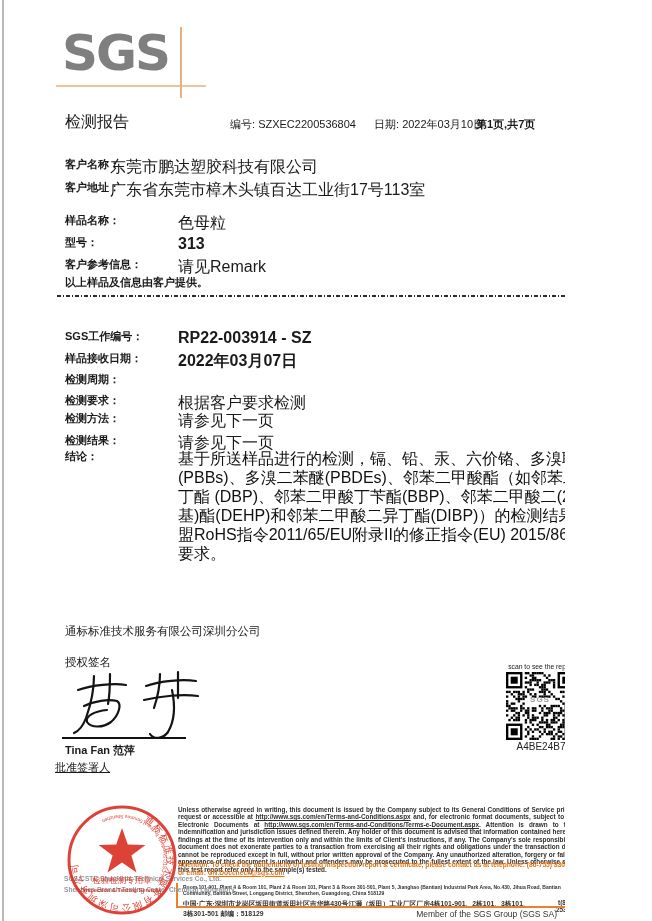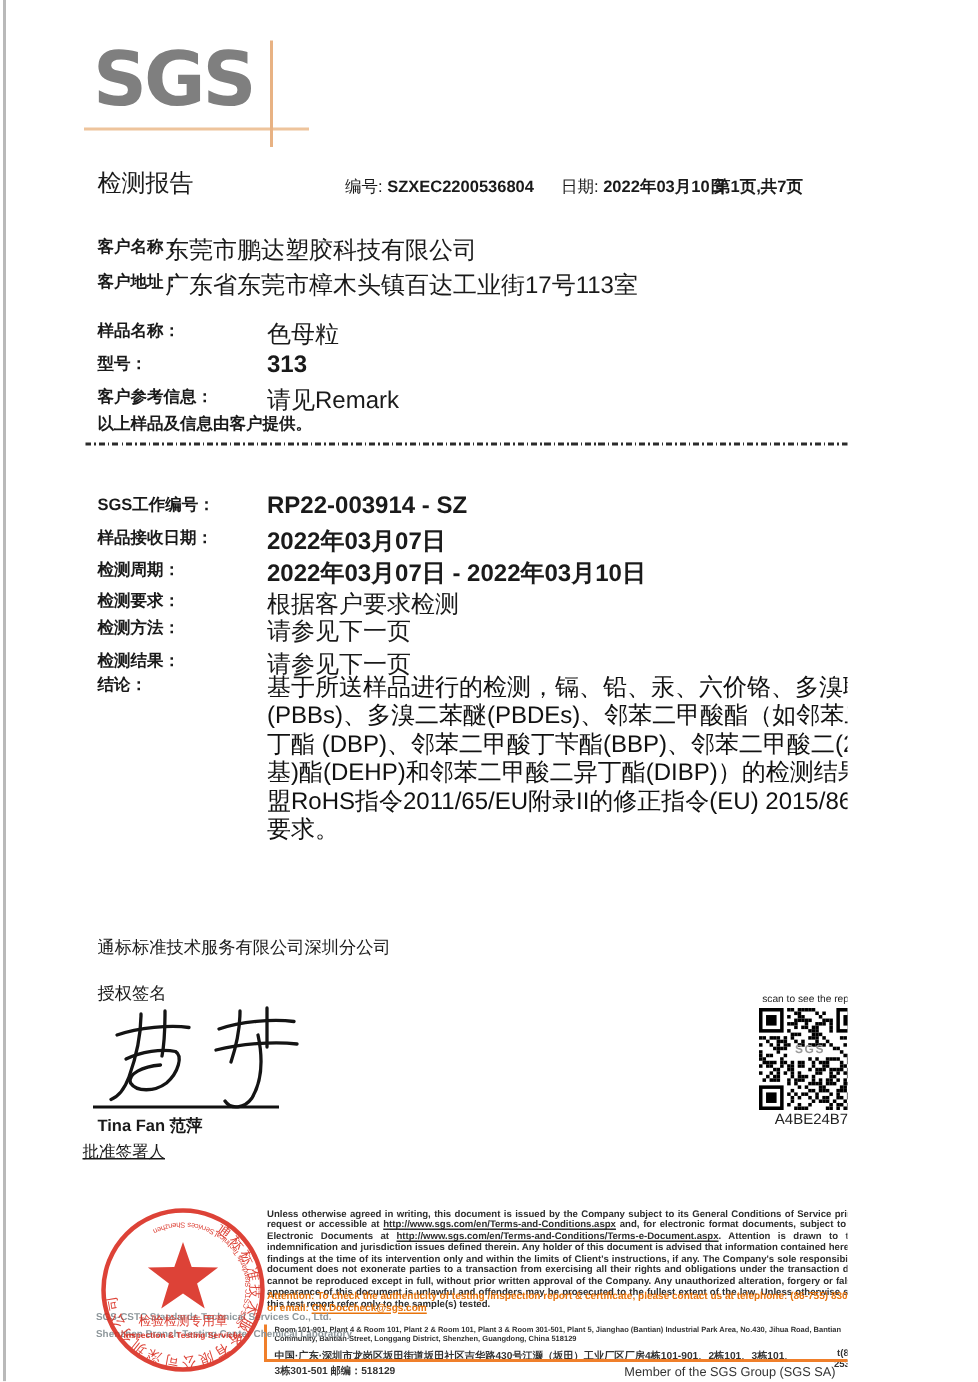--- a/index.html
+++ b/index.html
@@ -9,21 +9,21 @@
 
   
   .logo{position:absolute;left:62px;top:28px;font-family:"DejaVu Sans",sans-serif;
         font-weight:900;font-size:50px;line-height:50px;color:#7f7f7f;letter-spacing:-2px;}
   .logo-hline{position:absolute;left:56px;top:85px;width:150px;height:2px;background:#eec49c;}
   .logo-vline{position:absolute;left:180px;top:27px;width:2px;height:71px;background:#e8b283;}
 
   
   .doc-title{position:absolute;left:65px;top:112px;font-size:16px;font-weight:normal;}
   .hdr{position:absolute;top:117px;font-size:11px;}
-  .hdr b{font-weight:bold;text-align:center;}
+  .hdr b{font-weight:normal;text-align:center;}
 
   
   .row{position:absolute;left:65px;font-size:11px;white-space:nowrap;}
   .row .lbl{font-weight:bold;}
   .val{position:absolute;font-size:16px;white-space:nowrap;}
   .val.bold{font-weight:bold;}
   .divider{position:absolute;left:57px;top:295px;width:560px;height:2px;
     background:repeating-linear-gradient(90deg,#2b2b2b 0 4px,transparent 4px 6px,#2b2b2b 6px 7px,transparent 7px 9px);}
   .conclusion{position:absolute;left:178px;top:449px;width:455px;font-size:16px;
     line-height:19px;white-space:normal;color:#111;}
@@ -120,21 +120,20 @@
   <div class="val bold" style="left:178px;top:329px">RP22-003914 - SZ</div>
 
   <div class="row" style="top:351px">
     <span class="lbl">样品接收日期：</span>
   </div>
   <div class="val bold" style="left:178px;top:351px">2022年03月07日</div>
 
   <div class="row" style="top:372px">
     <span class="lbl">检测周期：</span>
   </div>
-  <div class="val bold" style="left:178px;top:372px">2022年03月07日 - 2022年03月10日</div>
 
   <div class="row" style="top:393px">
     <span class="lbl">检测要求：</span>
   </div>
   <div class="val" style="left:178px;top:393px">根据客户要求检测</div>
 
   <div class="row" style="top:411px">
     <span class="lbl">检测方法：</span>
   </div>
   <div class="val" style="left:178px;top:411px">请参见下一页</div>

